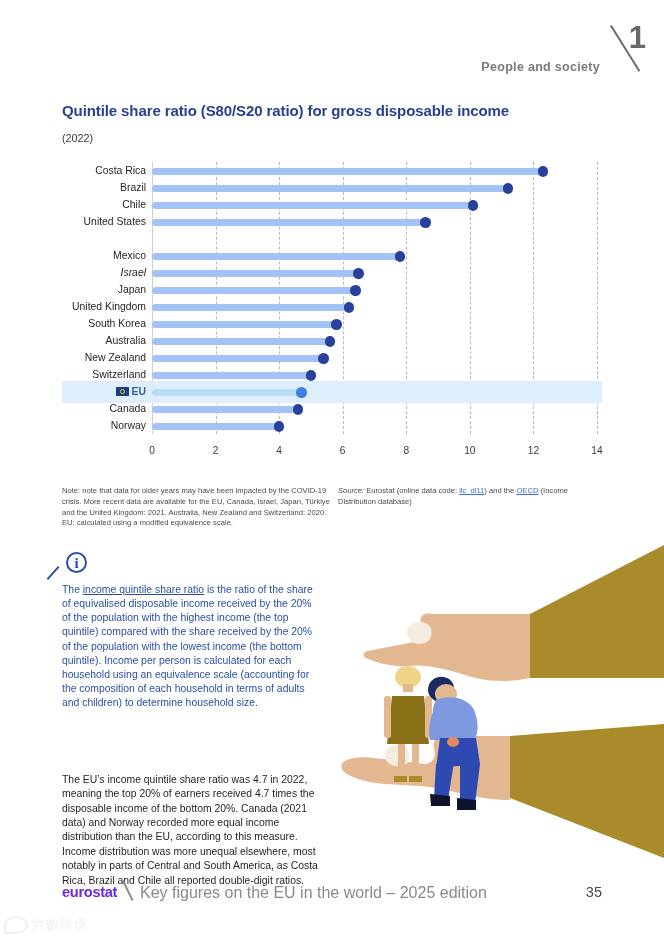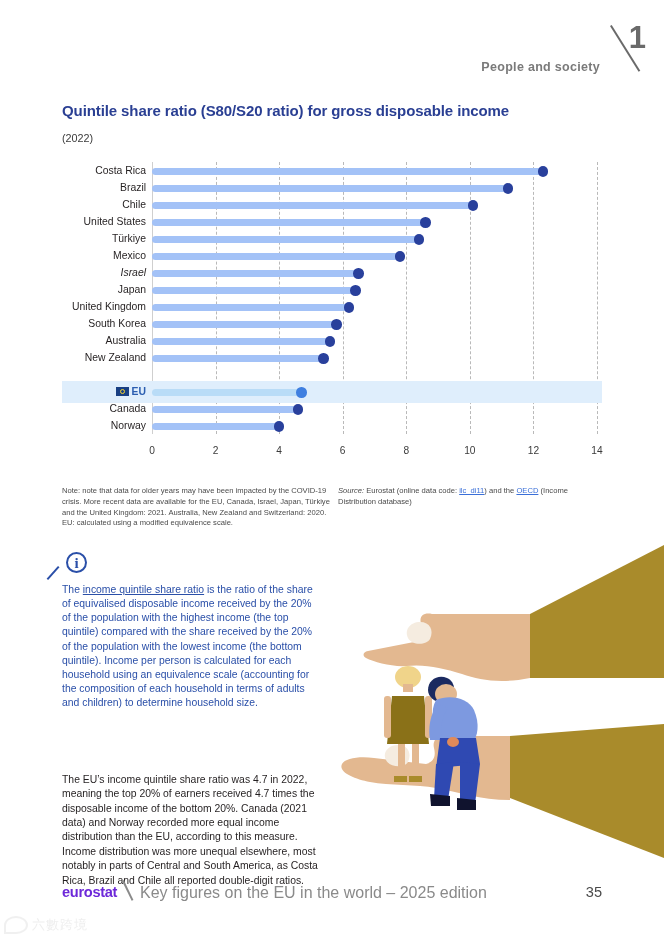--- a/index.html
+++ b/index.html
@@ -381,25 +381,20 @@
       <div class="row" style="top: 34px;">
         <div class="row-label">Chile</div>
         <div class="bar" style="width: 321.036px;"></div>
         <div class="dot" style="left: 321.036px;"></div>
       </div>
       <div class="row" style="top: 51px;">
         <div class="row-label">United States</div>
         <div class="bar" style="width: 273.357px;"></div>
         <div class="dot" style="left: 273.357px;"></div>
       </div>
-      <div class="row" style="top: 68px;">
-        <div class="row-label">Türkiye</div>
-        <div class="bar" style="width: 267px;"></div>
-        <div class="dot" style="left: 267px;"></div>
-      </div>
       <div class="row" style="top: 85px;">
         <div class="row-label">Mexico</div>
         <div class="bar" style="width: 247.929px;"></div>
         <div class="dot" style="left: 247.929px;"></div>
       </div>
       <div class="row" style="top: 102px; font-style: italic;">
         <div class="row-label">Israel</div>
         <div class="bar" style="width: 206.607px;"></div>
         <div class="dot" style="left: 206.607px;"></div>
       </div>
@@ -420,20 +415,25 @@
       </div>
       <div class="row" style="top: 170px;">
         <div class="row-label">Australia</div>
         <div class="bar" style="width: 178px;"></div>
         <div class="dot" style="left: 178px;"></div>
       </div>
       <div class="row" style="top: 187px;">
         <div class="row-label">New Zealand</div>
         <div class="bar" style="width: 171.643px;"></div>
         <div class="dot" style="left: 171.643px;"></div>
+      </div>
+      <div class="row" style="top: 204px;">
+        <div class="row-label">Switzerland</div>
+        <div class="bar" style="width: 158.929px;"></div>
+        <div class="dot" style="left: 158.929px;"></div>
       </div>
       <div class="row highlight-row" style="top: 221px;">
         <div class="row-label"><span class="eu-flag"></span><span>EU</span></div>
         <div class="bar" style="width: 149.393px;"></div>
         <div class="dot" style="left: 149.393px;"></div>
       </div>
       <div class="row" style="top: 238px; padding-left: 24px;">
         <div class="row-label">Canada</div>
         <div class="bar" style="width: 146.214px;"></div>
         <div class="dot" style="left: 146.214px;"></div>

